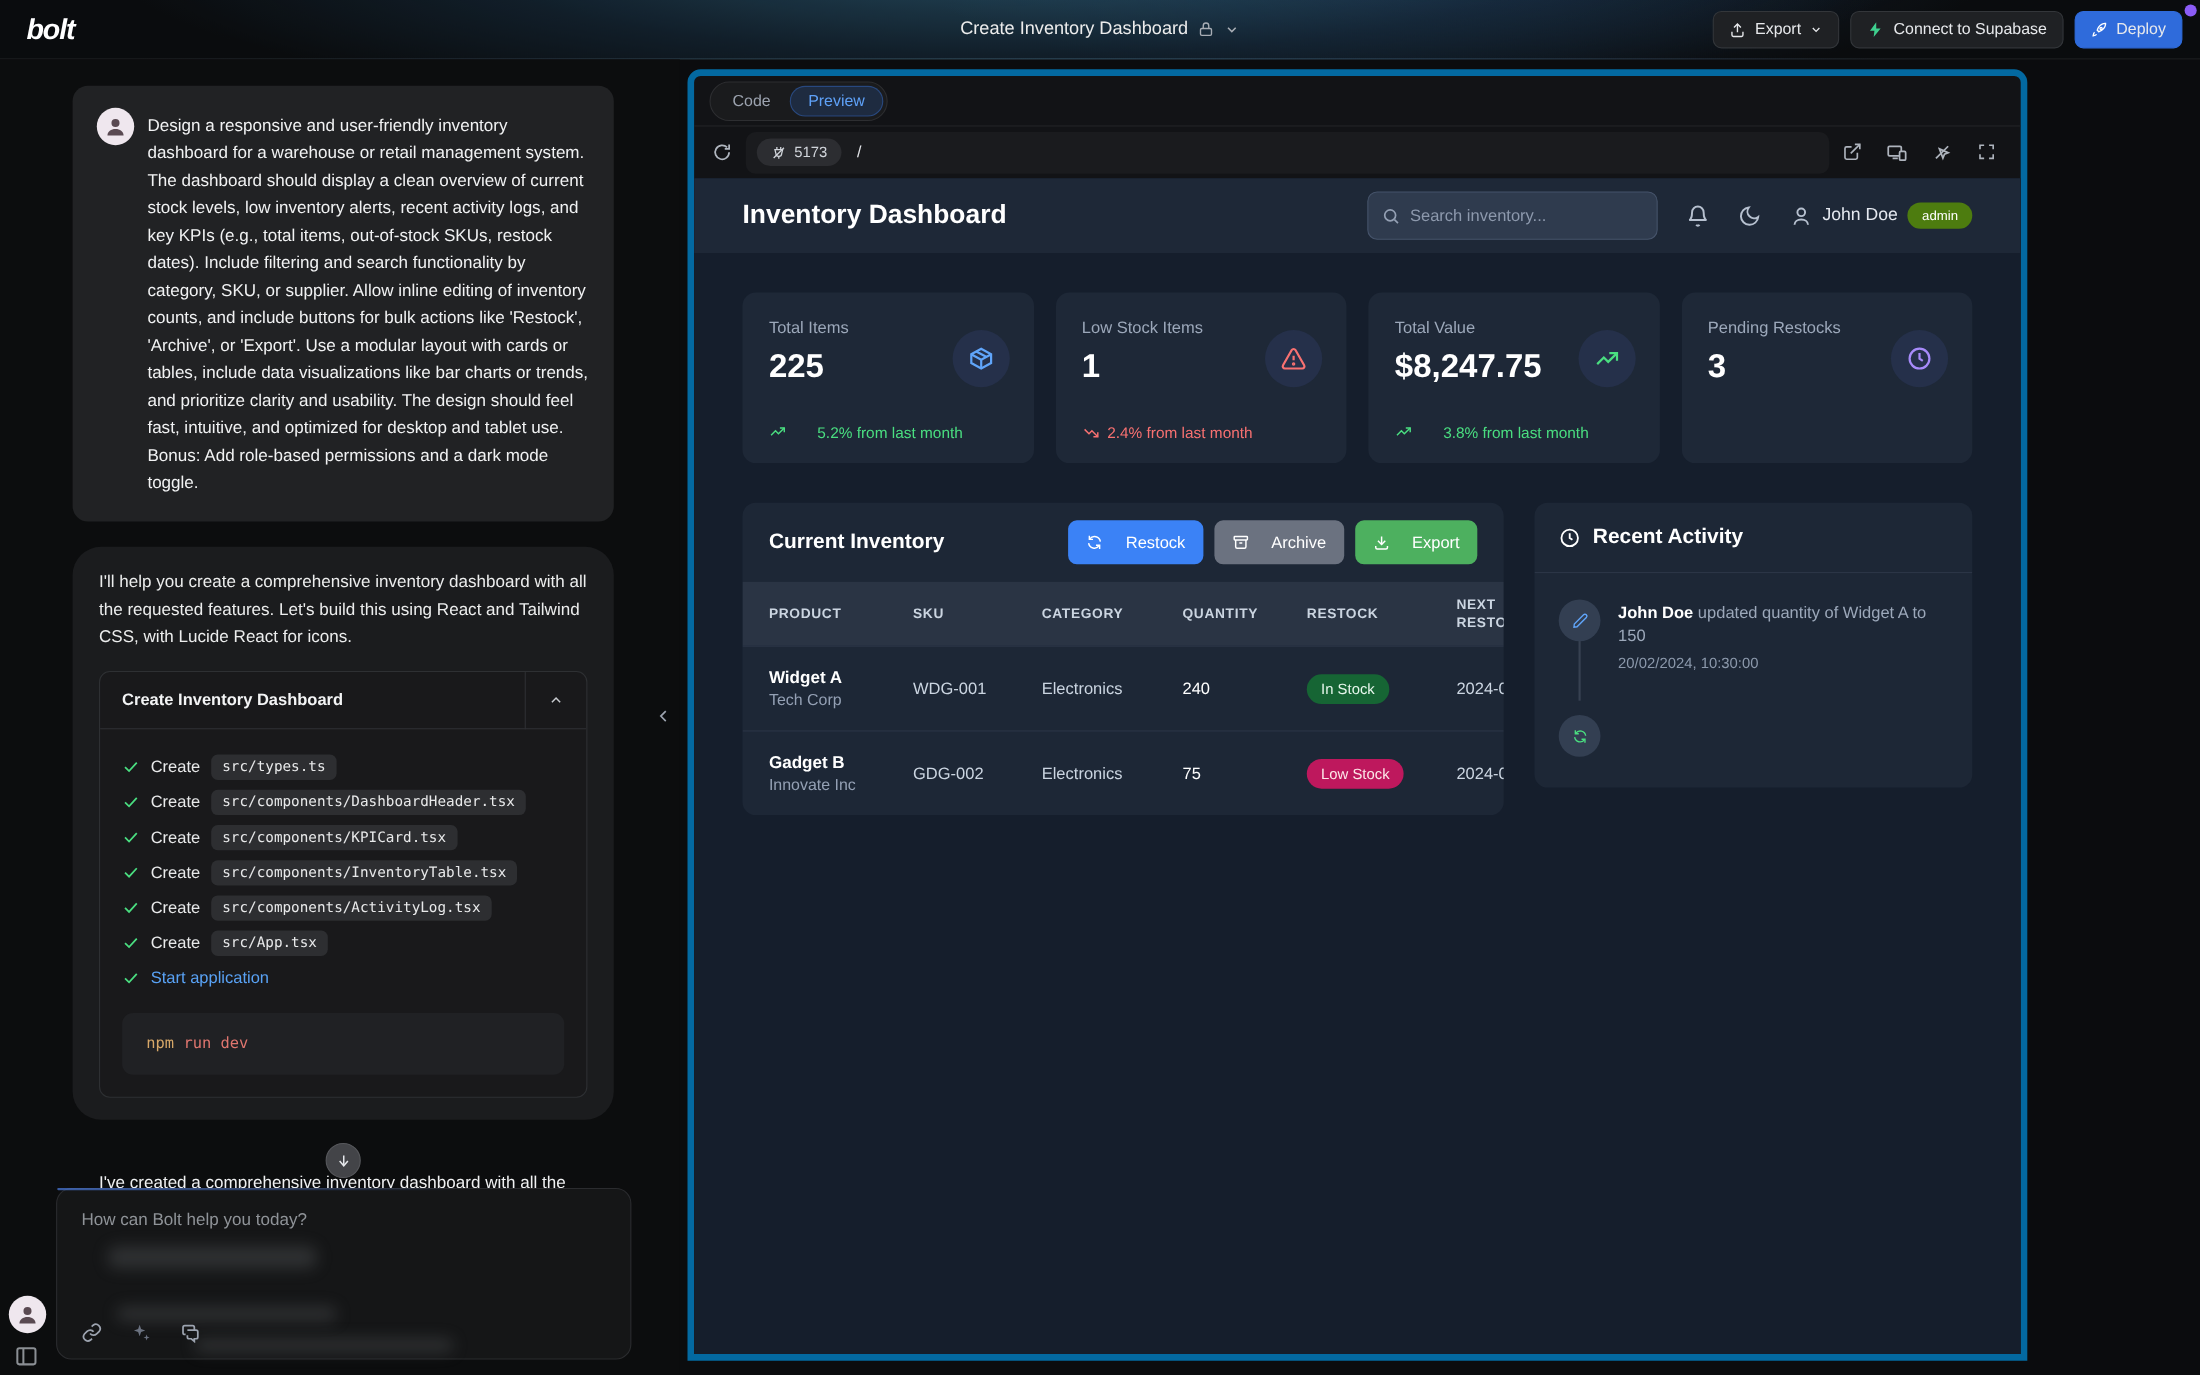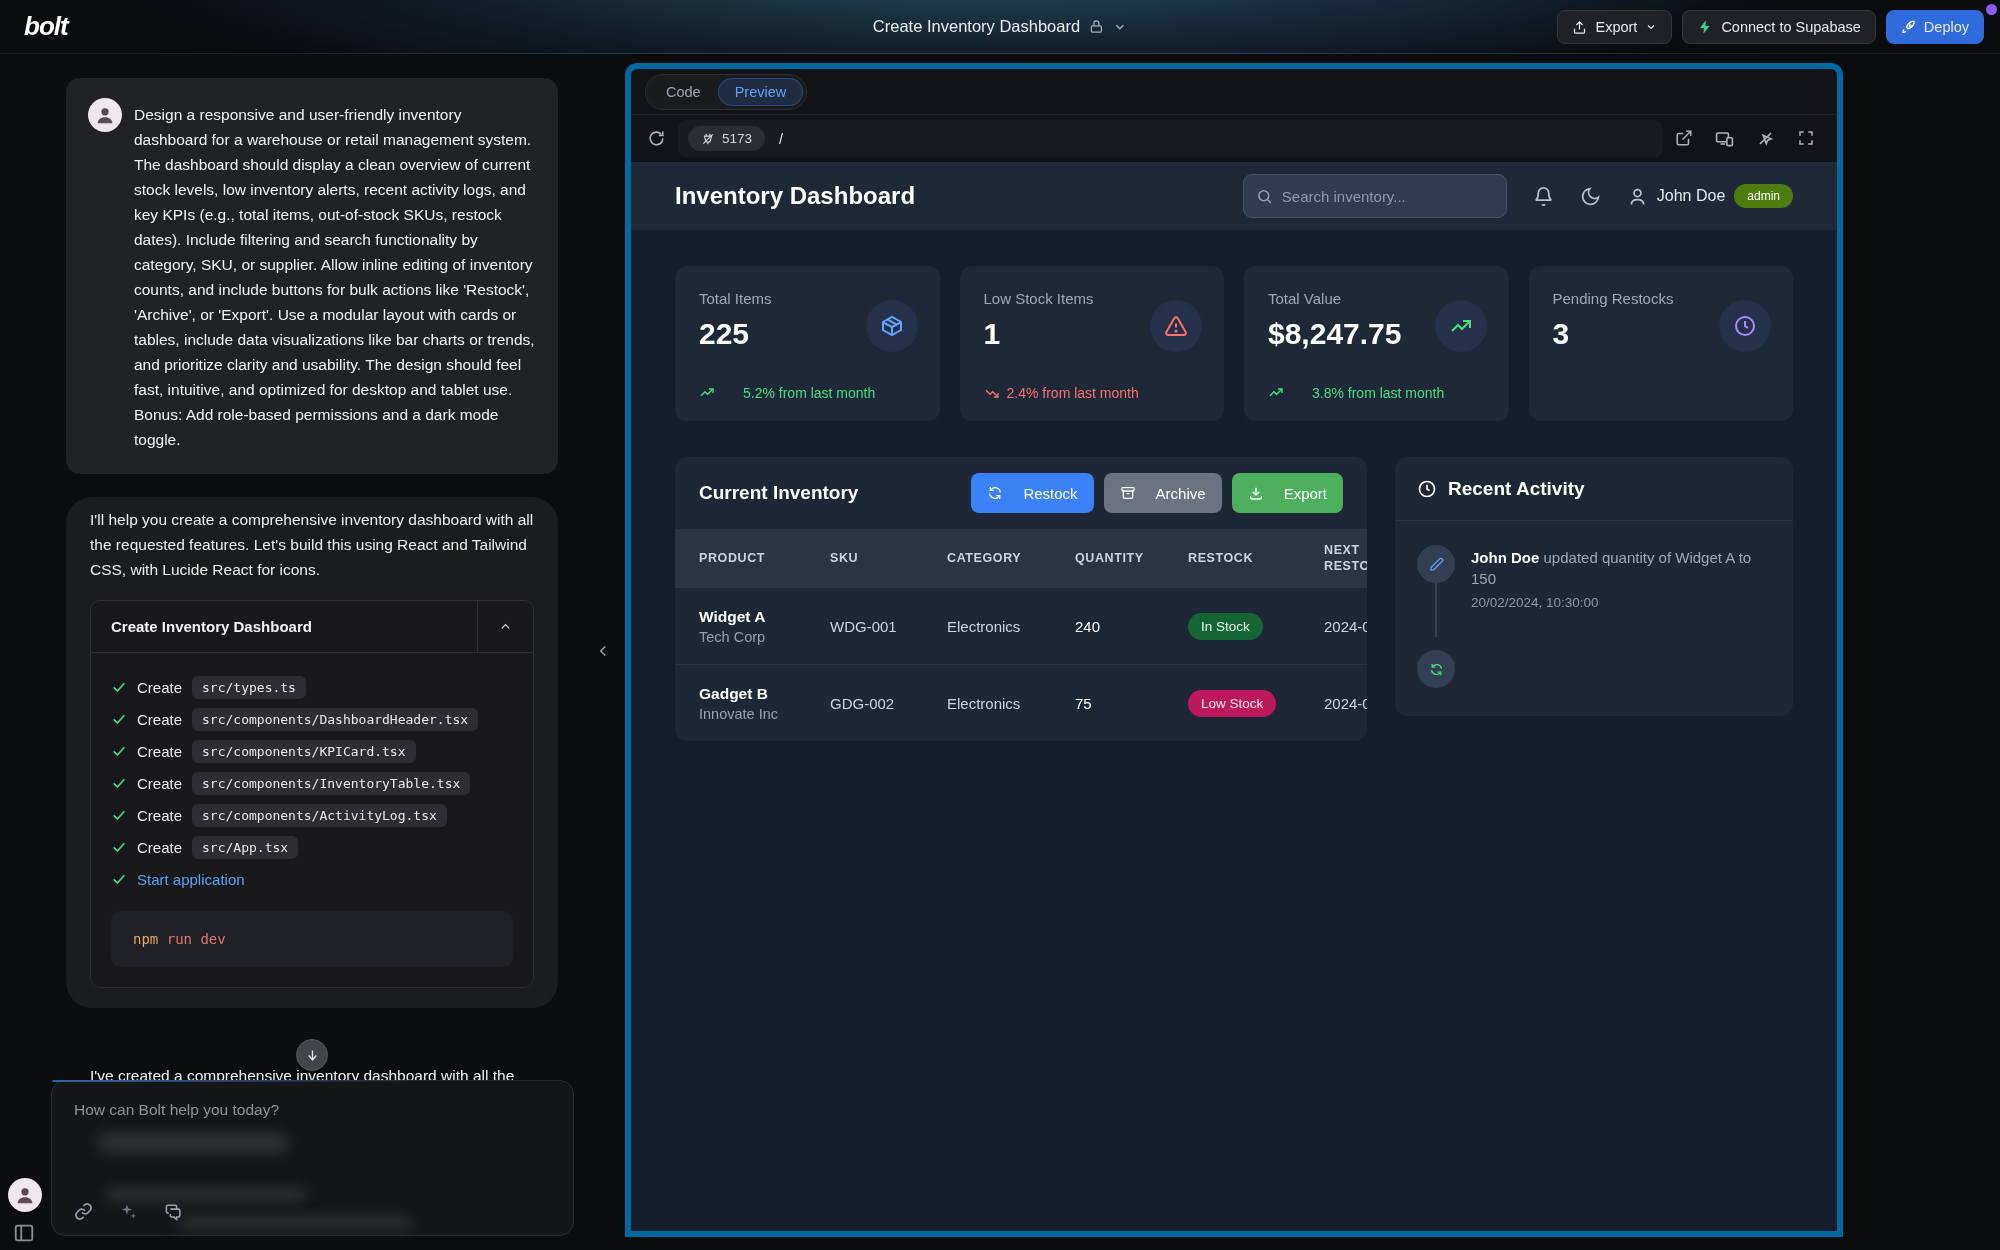--- a/index.html
+++ b/index.html
@@ -40,21 +40,21 @@
   
   .chat-panel { position:absolute; left:0; top:54px; width:618px; height:1196px; background:#0c0d0e; }
   .bubble {
     margin:24px 60px 0 66px; background:#212224; border-radius:14px; padding:20px 22px 22px 22px;
     display:flex; gap:12px;
   }
   .avatar { width:34px; height:34px; border-radius:50%; background:#efe7ee; flex:0 0 34px;
     display:flex; align-items:center; justify-content:center; color:#4a3f45; overflow:hidden; }
   .bubble-text { font-size:15.5px; line-height:25px; color:#f1f2f3; padding-top:4px; }
 
-  .assistant-card { margin:23px 60px 0 66px; background:#1b1c1e; border-radius:26px; padding:10px 24px 20px 24px; }
+  .assistant-card { margin:23px 60px 0 66px; background:#1b1c1e; border-radius:26px; padding:20px 24px 20px 24px; }
   .assistant-intro { font-size:15.5px; line-height:25px; color:#eceded; }
 
   .artifact { margin-top:18px; border:1px solid #2e3033; border-radius:10px; background:#19191b; overflow:hidden; }
   .artifact-header { height:52px; display:flex; align-items:center; justify-content:space-between; border-bottom:1px solid #2e3033; }
   .artifact-title { font-size:15px; font-weight:bold; color:#f3f4f5; padding-left:20px; }
   .artifact-chevron { width:56px; height:52px; display:flex; align-items:center; justify-content:center; border-left:1px solid #2e3033; color:#c9ccd1; cursor:pointer; }
   .artifact-body { padding:18px 20px 20px 20px; }
   .step { display:flex; align-items:center; gap:10px; height:32px; font-size:15px; color:#e8e9ea; }
   .step-action { font-weight:500; }
   .step-file { font-family:"DejaVu Sans Mono", monospace; font-size:13px; background:#2d2e31; color:#e8e9ea; border-radius:6px; padding:4px 10px; }

